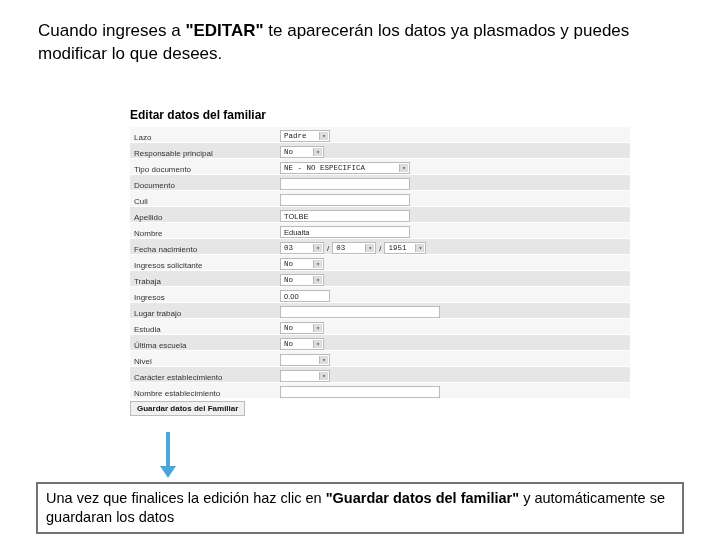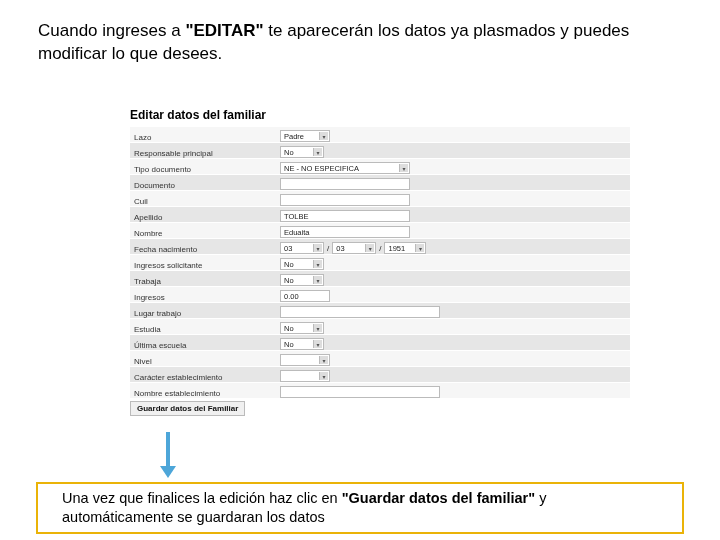--- a/index.html
+++ b/index.html
@@ -61,21 +61,21 @@
     background: #fff;
     border: 1px solid #bbb;
     height: 12px;
     font-size: 7.5px;
     padding: 0 3px;
     display: flex;
     align-items: center;
     filter: blur(0.5px);
     color: #222;
   }
-  .sel { position: relative; padding-right: 20px; }
+  .sel { position: relative; padding-right: 20px; font-family: Liberation Mono, monospace; }
   .sel .caret {
     position: absolute;
     right: 1px;
     top: 1px;
     width: 9px;
     height: 8px;
     background: #ddd;
     border-left: 1px solid #bbb;
     display: flex;
     align-items: center;
@@ -115,22 +115,22 @@
     width: 0; height: 0;
     border-left: 8px solid transparent;
     border-right: 8px solid transparent;
     border-top: 12px solid #4da6d9;
   }
   .note-box {
     position: absolute;
     left: 36px;
     top: 482px;
     width: 648px;
-    border: 2px solid #eab308;
-    padding: 5px 24px 6px;
+    border: 2px solid #737373;
+    padding: 5px 8px 6px;
     font-size: 14.5px;
     line-height: 1.28;
   }
   .note-box .b { font-weight: 700; }
 </style>
 </head>
 <body>
 
 <p class="intro">
   <span>Cuando ingreses a </span><span class="em">"EDITAR"</span><span> te aparecerán los datos ya plasmados y puedes modificar lo que desees.</span>

